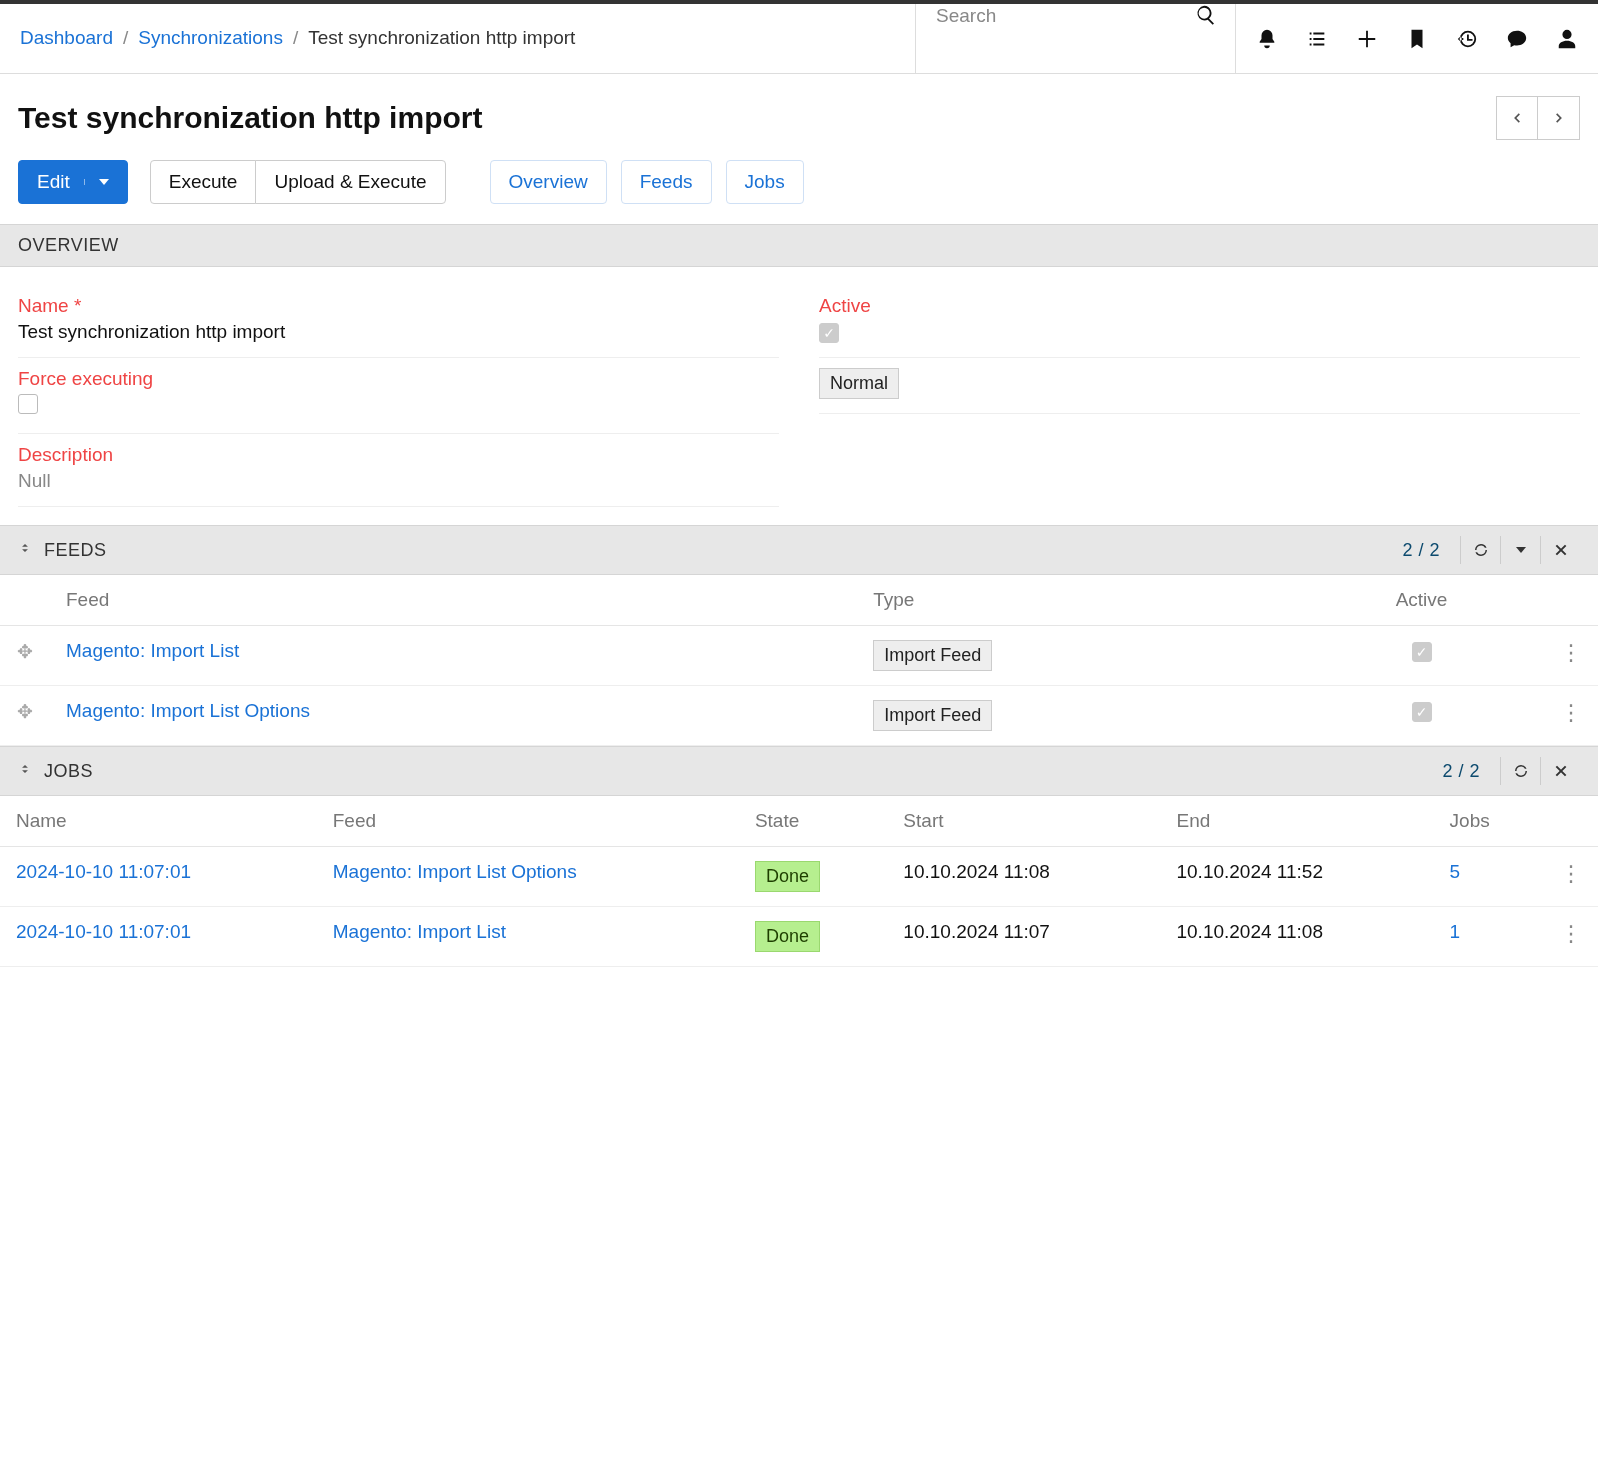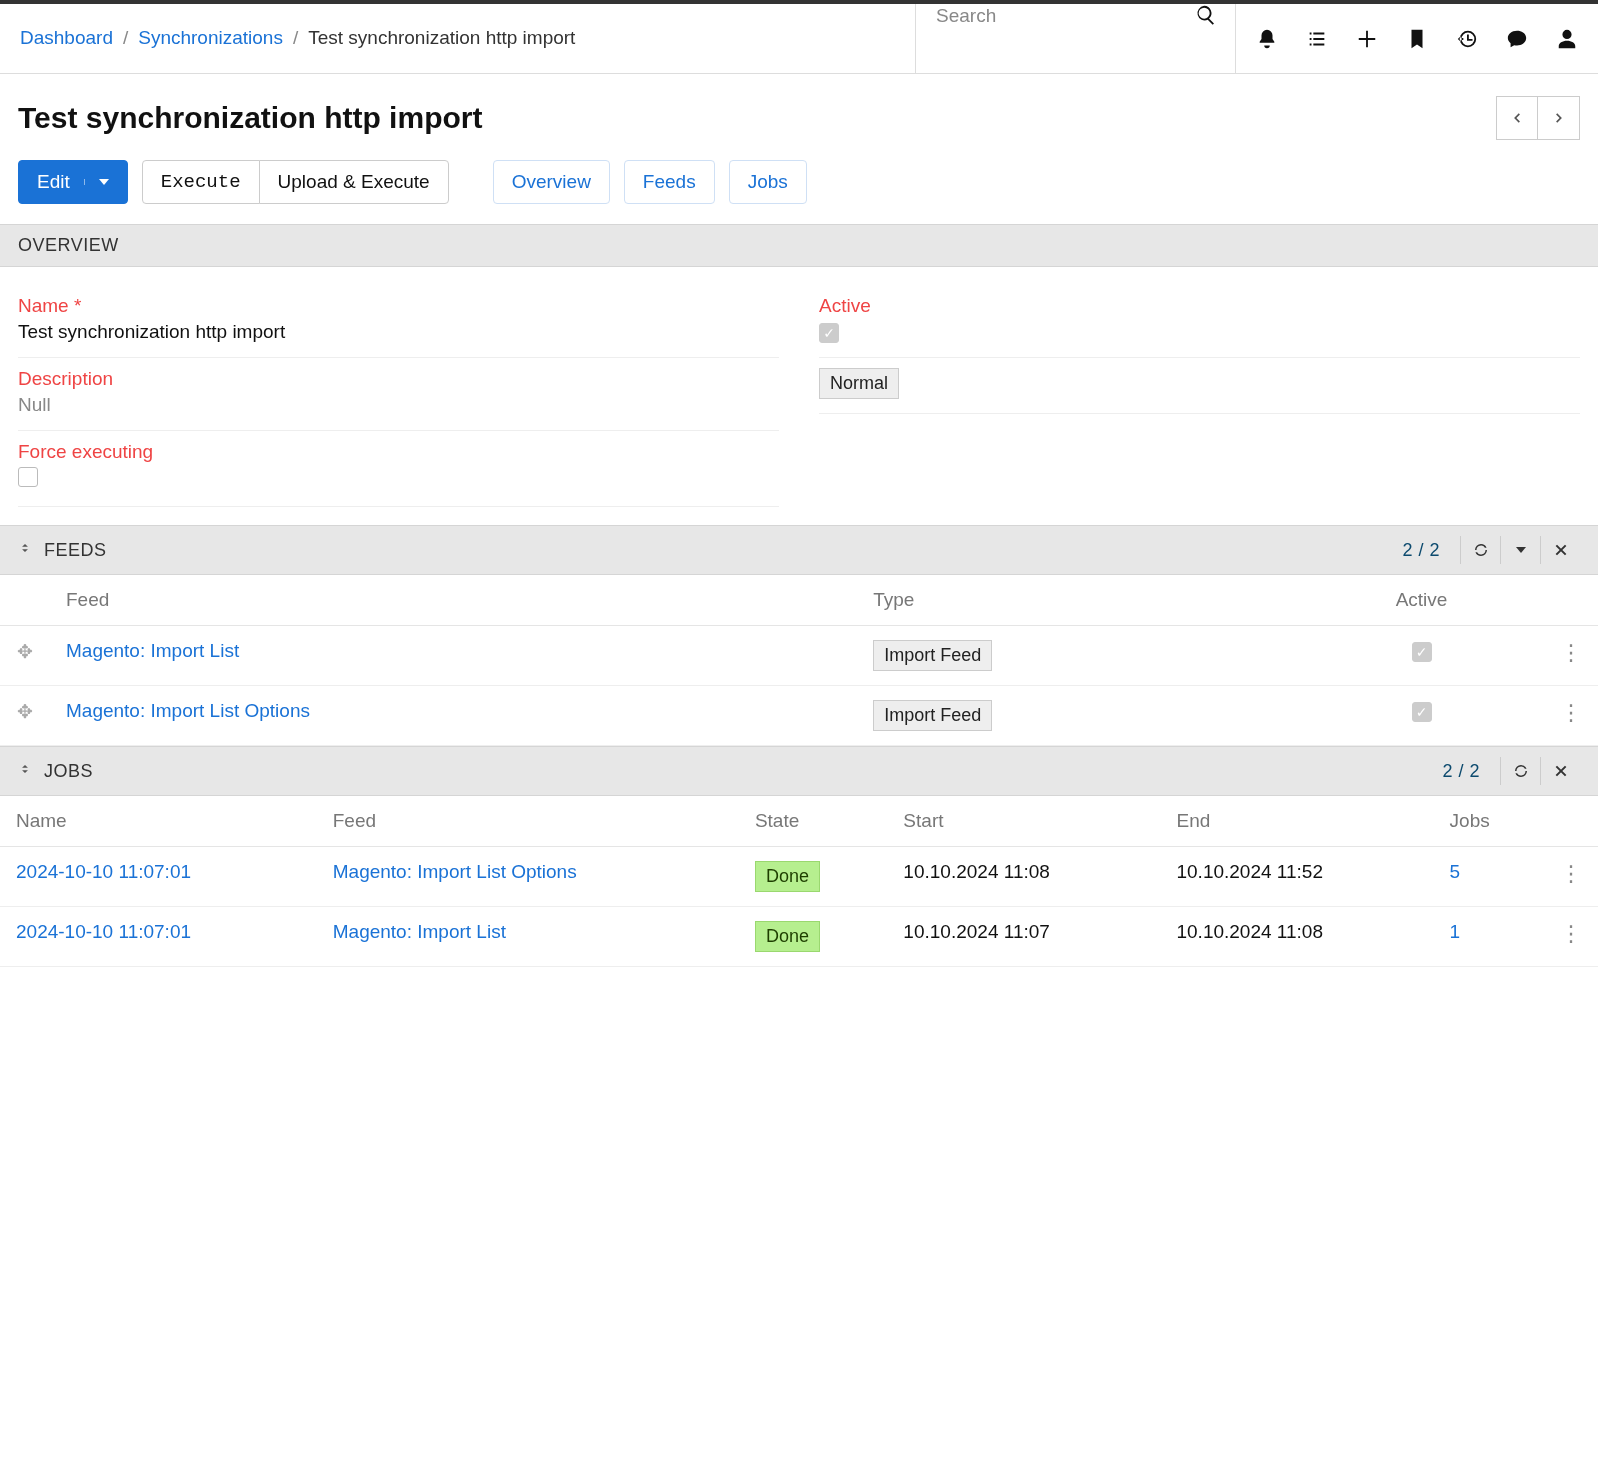--- a/index.html
+++ b/index.html
@@ -99,21 +99,21 @@
     border: 1px solid #ccc;
     background: #fff;
     padding: 10px 18px;
     font-size: 19px;
     border-radius: 4px;
     cursor: pointer;
     color: #111;
   }
   .btn-group { display: inline-flex; }
   .btn-group .btn { border-radius: 0; margin-left: -1px; }
-  .btn-group .btn:first-child { border-top-left-radius: 4px; border-bottom-left-radius: 4px; margin-left: 0; font-family: Liberation Mono, monospace;}
+  .btn-group .btn:first-child { border-top-left-radius: 4px; border-bottom-left-radius: 4px; margin-left: 8px;}
   .btn-group .btn:last-child { border-top-right-radius: 4px; border-bottom-right-radius: 4px; }
   .btn-primary {
     background: #1a72d6;
     border-color: #1a72d6;
     color: #fff;
     display: inline-flex;
     align-items: center;
   }
   .btn-primary .caret-part {
     border-left: 1px solid rgba(255,255,255,0.5);
@@ -316,26 +316,26 @@
 <div class="panel-header">
   <span class="title">OVERVIEW</span>
 </div>
 <div class="overview-body">
   <div class="col">
     <div class="field">
       <div class="field-label">Name *</div>
       <div class="field-value">Test synchronization http import</div>
     </div>
     <div class="field">
+      <div class="field-label">Force executing</div>
+      <span class="checkbox"></span>
+    </div>
+    <div class="field">
       <div class="field-label">Description</div>
       <div class="field-value null">Null</div>
-    </div>
-    <div class="field">
-      <div class="field-label">Force executing</div>
-      <span class="checkbox"></span>
     </div>
   </div>
   <div class="col">
     <div class="field">
       <div class="field-label">Active</div>
       <span class="checkbox checked"></span>
     </div>
     <div class="field">
       <span class="badge">Normal</span>
     </div>

